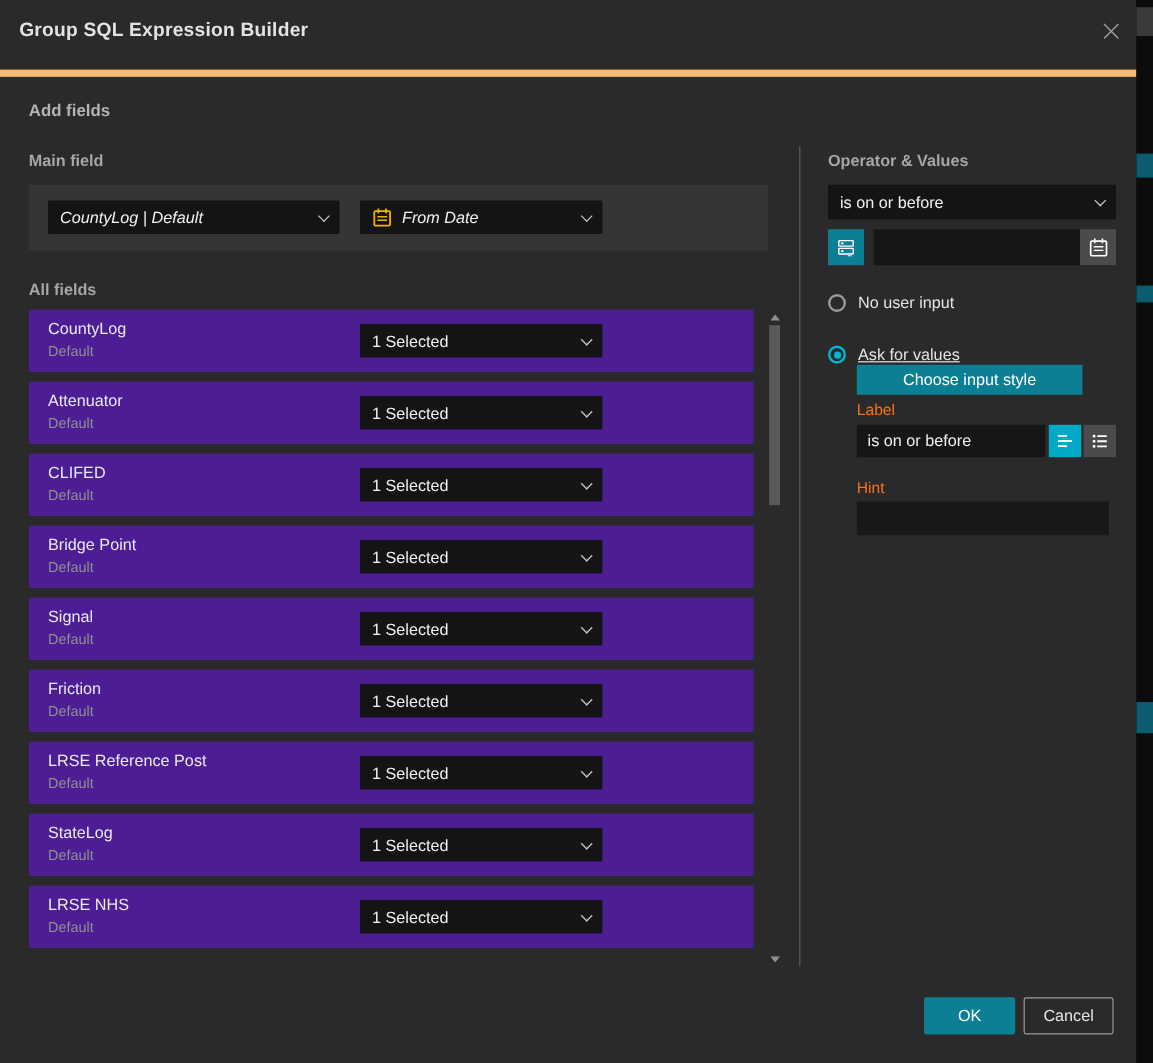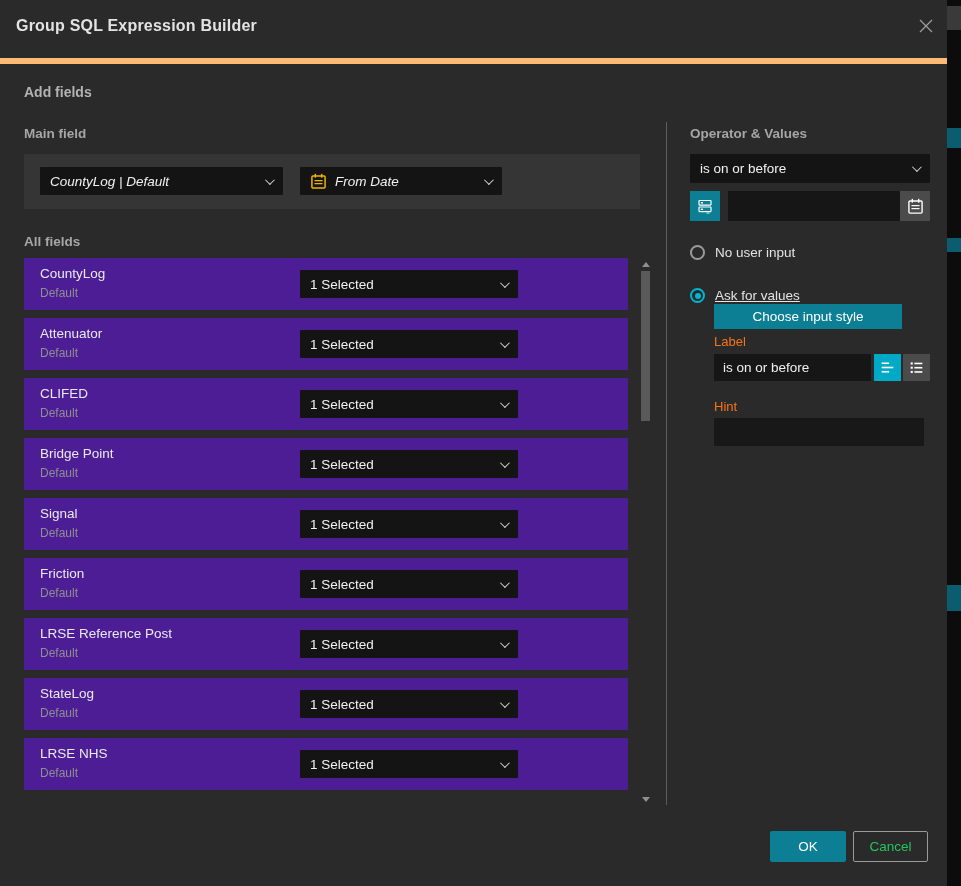--- a/index.html
+++ b/index.html
@@ -62,21 +62,21 @@
   .dd-field   { position:absolute; left:276px; top:13px; width:202px; }
   .dd-field .cal { margin-right:8px; display:flex; }
 
   
   .field-list { position:absolute; left:24px; top:258px; width:604px; }
   .field-row {
     position:relative; height:52px; margin-bottom:8px; background:#4c1d95;
   }
   .field-name { position:absolute; left:16px; top:8px;  font-size:13.5px; color:#eaeaea; }
   .field-sub  { position:absolute; left:16px; top:28px; font-size:12px;   color:#8f8f8f; }
-  .row-select { position:absolute; left:276px; top:12px; width:218px;align-items:center; }
+  .row-select { position:absolute; left:276px; top:12px; width:202px;align-items:center; }
 
   
   .scrollbar { position:absolute; left:641px; top:258px; width:10px; height:548px; }
   .sb-up, .sb-down {
     position:absolute; left:1px; width:0; height:0;
     border-left:4px solid transparent; border-right:4px solid transparent;
   }
   .sb-up   { top:4px;    border-bottom:5px solid #8f8f8f; }
   .sb-down { bottom:4px; border-top:5px solid #8f8f8f; }
   .sb-thumb{ position:absolute; left:0; top:13px; width:9px; height:150px; background:#5a5a5a; }
@@ -123,21 +123,21 @@
   .hint-input  { position:absolute; left:714px; top:418px; width:210px; height:28px; background:#181818; }
 
   
   .ok-btn {
     position:absolute; left:770px; top:831px; width:76px; height:31px;
     background:#0d7f94; color:#fff; border:none; border-radius:2px;
     font-size:13.5px; font-family:"Liberation Sans", sans-serif; cursor:pointer;
   }
   .cancel-btn {
     position:absolute; left:853px; top:831px; width:75px; height:31px;
-    background:transparent; color:#22c55e; border:1px solid #9a9a9a; border-radius:2px;
+    background:transparent; color:#e5e5e5; border:1px solid #9a9a9a; border-radius:2px;
     font-size:13.5px; font-family:"Liberation Sans", sans-serif; cursor:pointer;
   }
 
   
   .right-strip { position:absolute; left:947px; top:0; width:14px; height:886px; background:#0c0c0c; }
   .sliver { position:absolute; left:0; width:14px; }
   .sliver-1 { top:6px;   height:24px; background:#3a3a3a; }
   .sliver-2 { top:128px; height:20px; background:#0b5c6e; }
   .sliver-3 { top:238px; height:14px; background:#0b5c6e; }
   .sliver-4 { top:585px; height:26px; background:#0b5c6e; }

